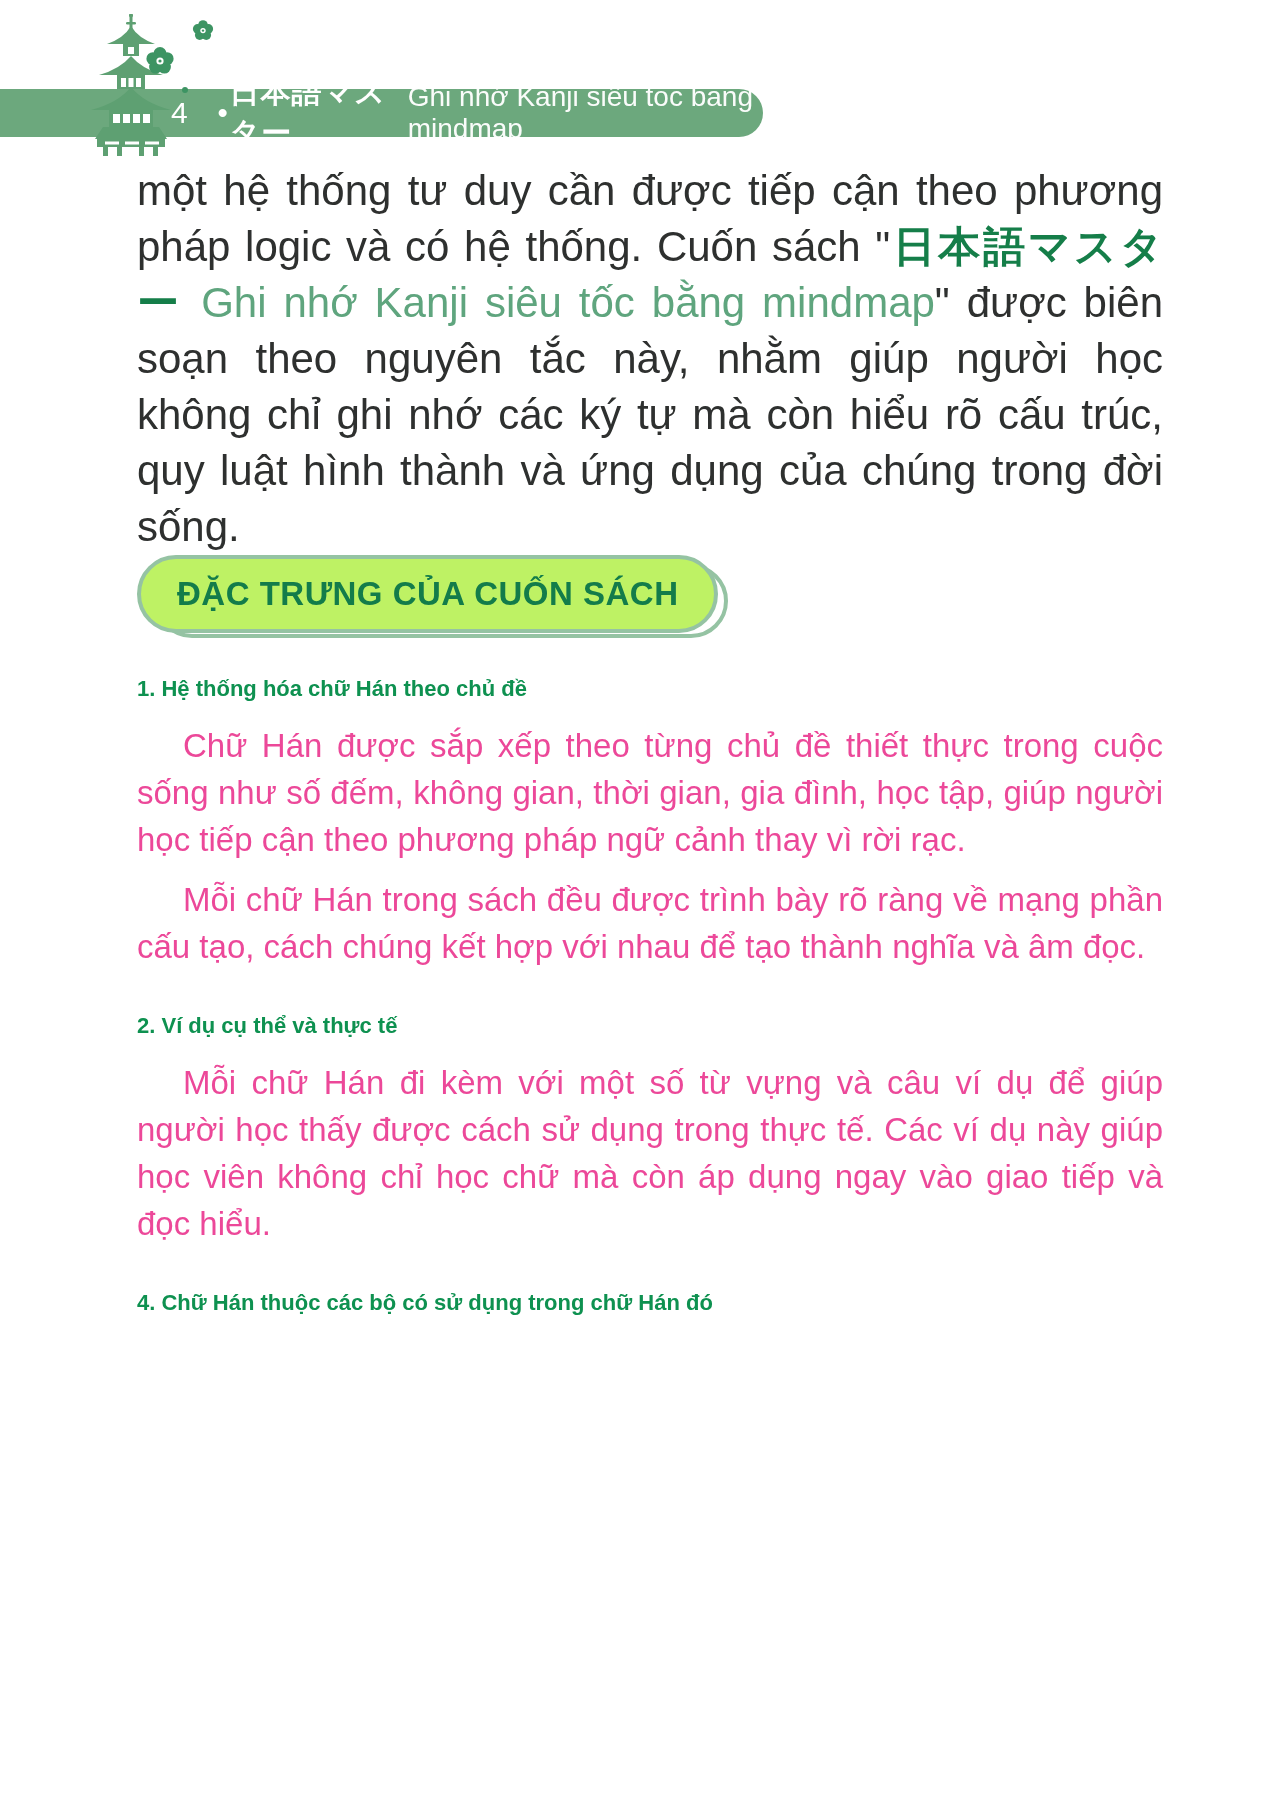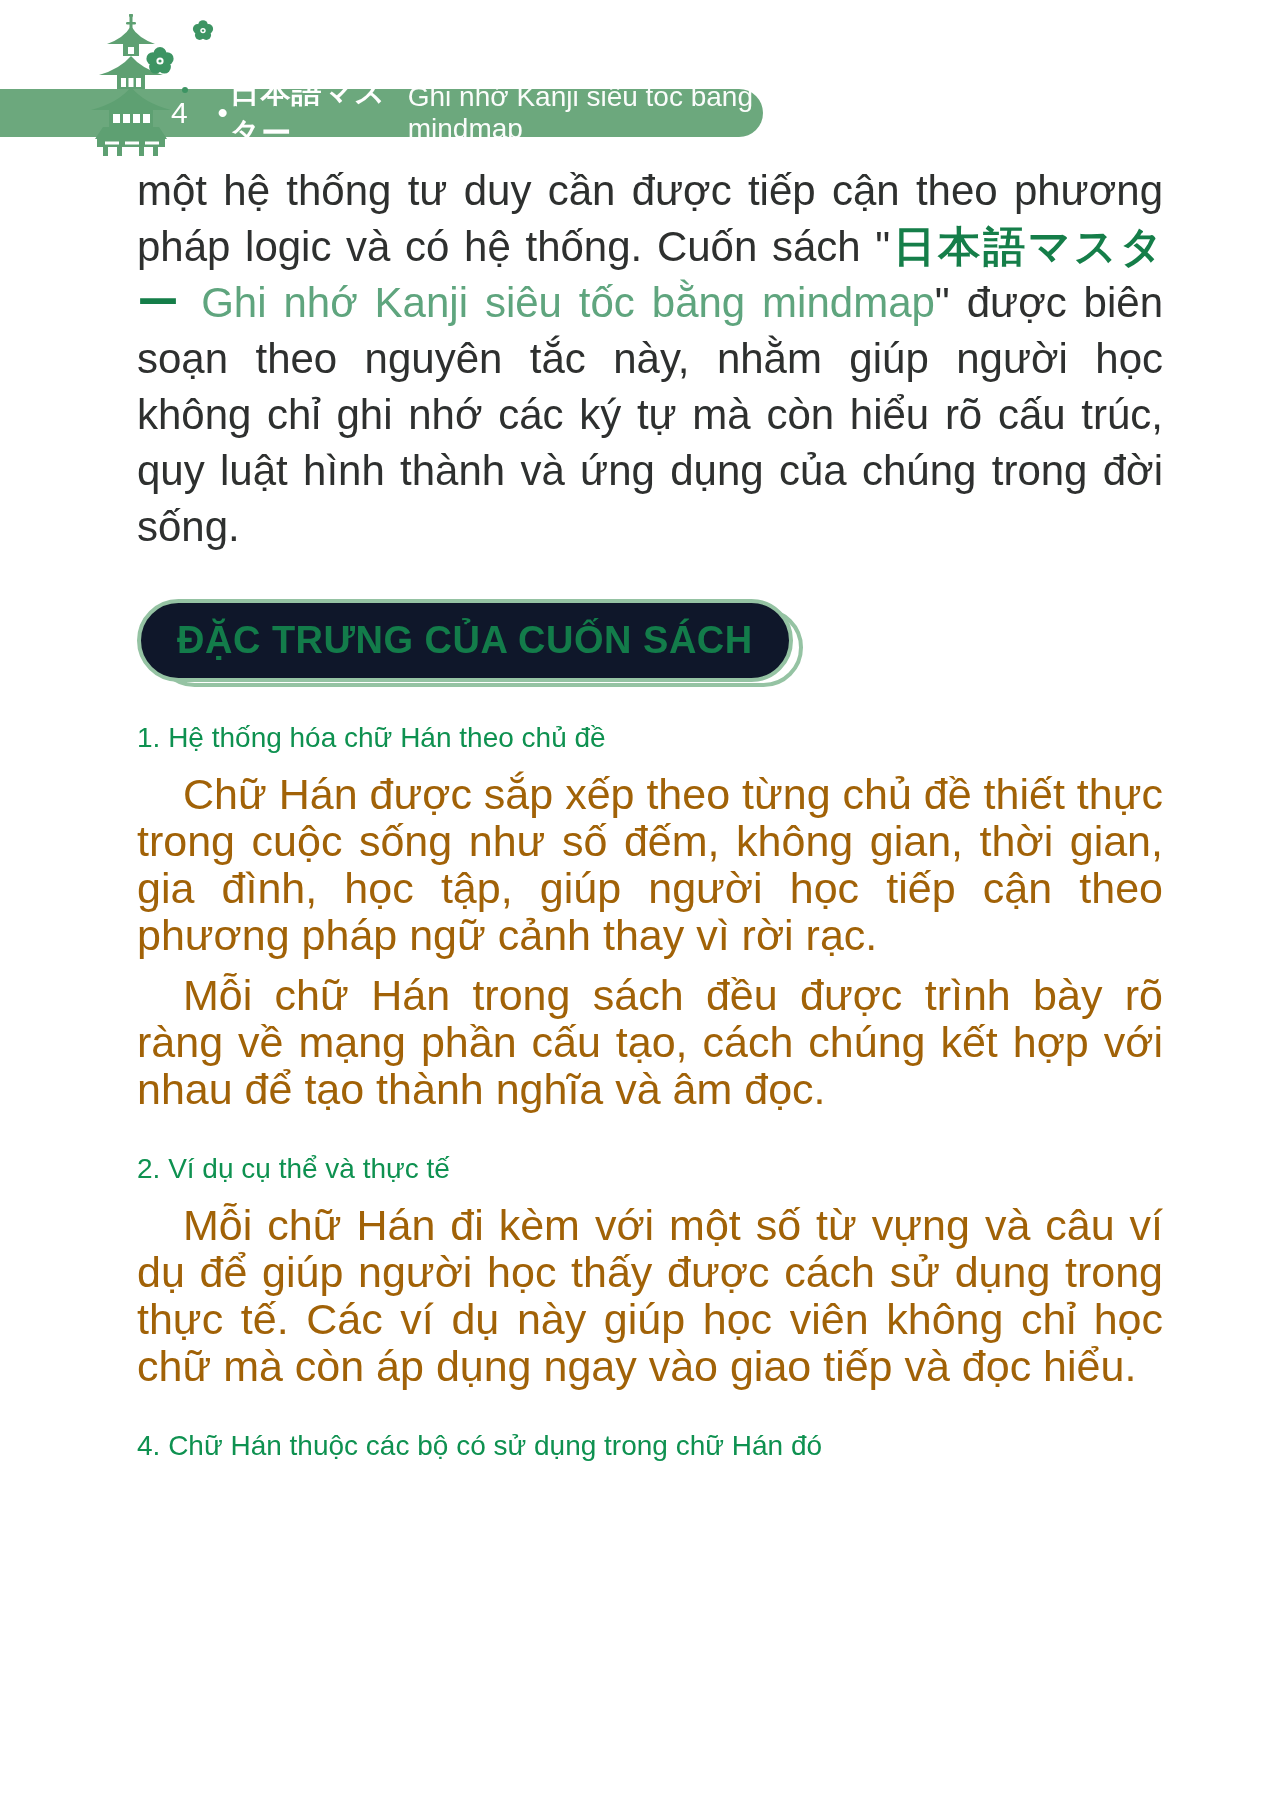--- a/index.html
+++ b/index.html
@@ -33,40 +33,40 @@
 
   .opening {
     margin:0; font-size:42px; line-height:56px;
     text-align:justify; color:#2e302f;
   }
   .jp-title { color:#157e49; font-weight:bold; }
   .vi-title { color:#5fa57e; }
 
   .badge {
     position:relative; display:inline-block;
-    margin-top:44px; padding:16px 36px;
-    background:#0f172a;
+    padding:16px 36px;
+    background:#bef264;
     border:4px solid #95c3a3; border-radius:48px;
-    font-size:38px; font-weight:bold; letter-spacing:.5px;
+    font-size:33px; font-weight:bold; letter-spacing:.5px;
     color:#137c4a;
   }
   .badge::after {
     content:""; position:absolute; z-index:-1;
     top:5px; bottom:-9px; left:14px; right:-14px;
     border:4px solid #95c3a3; border-radius:48px;
   }
 
   section { margin:0; }
   .sec-title {
-    margin:36px 0 0; font-size:28px; font-weight:normal;
+    margin:36px 0 0; font-size:22px; font-weight:bold;
     color:#0e9150; line-height:40px;
   }
   .sec-body {
-    margin:13px 0 0; font-size:43px; line-height:47px;
-    text-align:justify; text-indent:46px; color:#a16207;
+    margin:13px 0 0; font-size:33px; line-height:47px;
+    text-align:justify; text-indent:46px; color:#ec4899;
   }
 </style>
 </head>
 <body>
 
 <div class="page">
 
   <div class="band">
     <span class="num">4</span>
     <span class="bullet">•</span>

